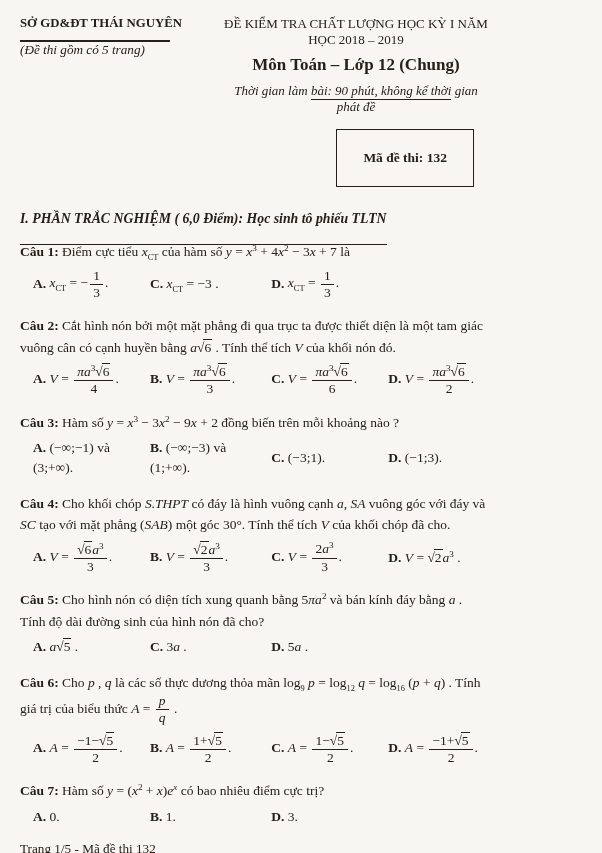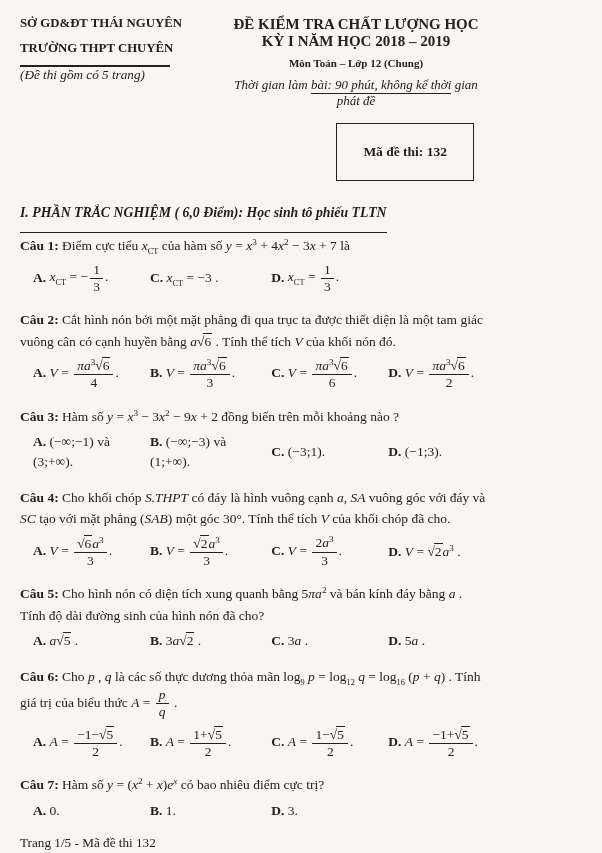--- a/index.html
+++ b/index.html
@@ -13,32 +13,32 @@
   }
   .page{ padding:16px 18px 0 20px; width:506px; }
 
   
   .header{ display:flex; align-items:flex-start; }
   .h-left{ width:200px; flex:none; }
   .school{ font-weight:bold; font-size:12.8px; white-space:nowrap; margin-bottom:10px; }
   .rule{ width:150px; height:2px; background:var(--ink); margin-top:-1px; }
   .pages-note{ font-style:italic; font-size:13.2px; }
   .h-right{ flex:1; text-align:center; padding-left:4px; }
-  .exam-title{ font-weight:bold; font-size:15px; }
-  .exam-subject{ font-weight:bold; font-size:11px; margin-top:7px; }
+  .exam-title{ font-weight:normal; font-size:13px; }
+  .exam-subject{ font-weight:bold; font-size:17px; margin-top:7px; }
   .exam-duration{ font-style:italic; font-size:13px; margin-top:8px; }
   .exam-duration .u{ border-bottom:1.4px solid var(--ink); padding-bottom:1px; }
 
   
   .code-row{ display:flex; justify-content:flex-end; margin:14px 14px 0 0; }
   .code-box{ border:1.7px solid var(--ink); padding:20px 26px; font-weight:bold; font-size:13.5px; }
 
   
   .section-title{ margin-top:24px; font-weight:bold; font-style:italic; font-size:13.8px; }
-  .section-title .st-inner{ border-bottom:1.6px solid var(--ink); padding-bottom:12px;text-align:center; }
+  .section-title .st-inner{ border-bottom:1.6px solid var(--ink); padding-bottom:18px;text-align:center; }
 
   
   .question{ margin-top:14px; }
   .stem{ margin:0; line-height:1.6; }
   .q-label{ font-weight:bold; }
   .options{
     display:grid; grid-template-columns:1.02fr 1.06fr 1.02fr .9fr;
     column-gap:4px; padding-left:13px; margin-top:5px; align-items:center;
   }
   .option{ line-height:1.5; }
@@ -59,21 +59,20 @@
   .page-footer{ text-align:left; margin:14px 6px 0 0; font-size:13.2px; }
 </style>
 </head>
 <body>
 
 <div class="page">
 
   <div class="header">
     <div class="h-left">
       <div class="school">SỞ GD&amp;ĐT THÁI NGUYÊN</div>
-      <div class="school">TRƯỜNG THPT CHUYÊN</div>
       <div class="rule"></div>
       <div class="pages-note">(Đề thi gồm có 5 trang)</div>
     </div>
     <div class="h-right">
       <div class="exam-title">ĐỀ KIỂM TRA CHẤT LƯỢNG HỌC KỲ I NĂM HỌC 2018 – 2019</div>
       <div class="exam-subject">Môn Toán – Lớp 12 (Chung)</div>
       <div class="exam-duration"><span>Thời gian làm </span><span class="u">bài: 90 phút, không kể thời</span><span> gian phát đề</span></div>
     </div>
   </div>
 
@@ -147,21 +146,20 @@
                 <span class="mden">3</span>
               </span>.</span></div>
           <div class="option"><b>D.</b> <span><span class="mi">V</span> = <span class="msqrt"><span class="mrad">√</span><span class="mradi">2</span></span><span class="mi">a</span><sup>3</sup> .</span></div>
         </div>
   </section>
 
   <section class="question">
     <p class="stem"><b class="q-label">Câu 5:</b> <span>Cho hình nón có diện tích xung quanh bằng 5<span class="mi">πa</span><sup>2</sup> và bán kính đáy bằng <span class="mi">a</span> . Tính độ dài đường sinh của hình nón đã cho?</span></p>
     <div class="options">
           <div class="option"><b>A.</b> <span><span class="mi">a</span><span class="msqrt"><span class="mrad">√</span><span class="mradi">5</span></span> .</span></div>
-          <div class="option"><b>B.</b> <span>3<span class="mi">a</span><span class="msqrt"><span class="mrad">√</span><span class="mradi">2</span></span> .</span></div>
           <div class="option"><b>C.</b> <span>3<span class="mi">a</span> .</span></div>
           <div class="option"><b>D.</b> <span>5<span class="mi">a</span> .</span></div>
         </div>
   </section>
 
   <section class="question">
     <p class="stem"><b class="q-label">Câu 6:</b> <span>Cho <span class="mi">p</span> , <span class="mi">q</span> là các số thực dương thỏa mãn log<sub>9</sub> <span class="mi">p</span> = log<sub>12</sub> <span class="mi">q</span> = log<sub>16</sub> (<span class="mi">p</span> + <span class="mi">q</span>) . Tính giá trị của biểu thức <span class="mi">A</span> = <span class="mfrac">
               <span class="mnum"><span class="mi">p</span></span>
               <span class="mden"><span class="mi">q</span></span>
             </span> .</span></p>

